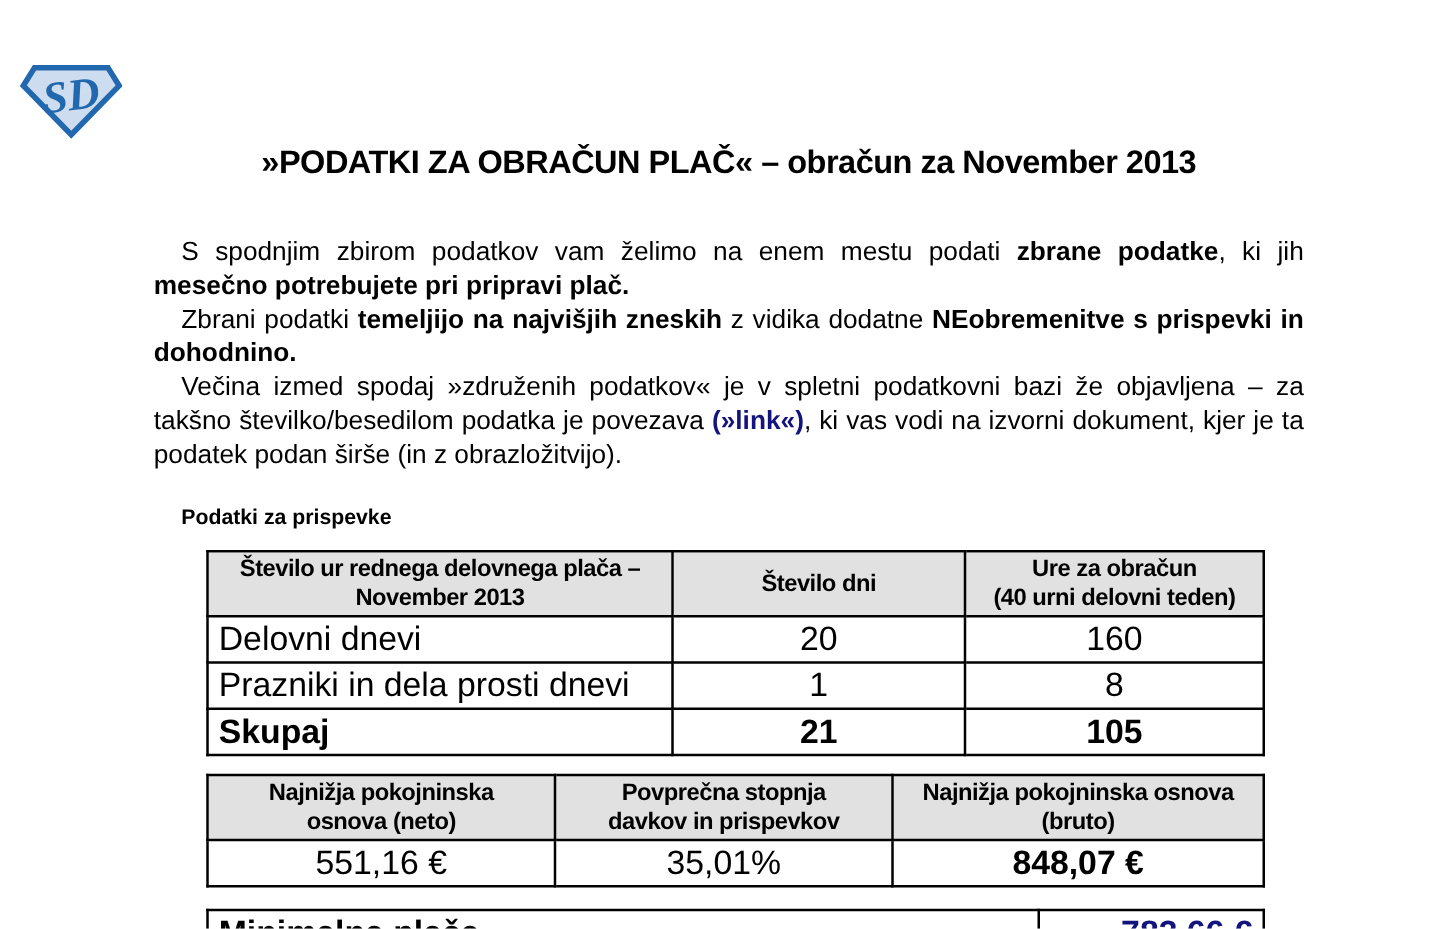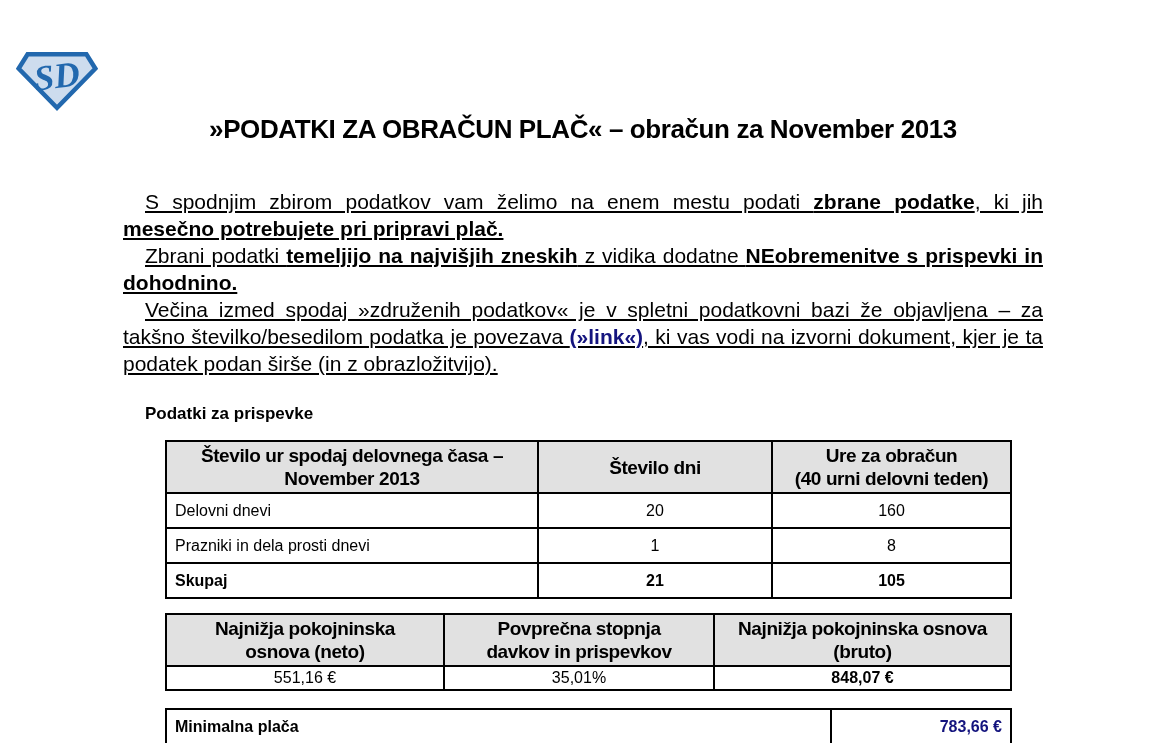--- a/index.html
+++ b/index.html
@@ -34,38 +34,38 @@
     text-align: center;
     letter-spacing: -0.4px;
     white-space: nowrap;
   }
   .body-text {
     margin-top: 42px;
     font-size: 21px;
     line-height: 27px;
     text-align: justify;
   }
-  .body-text p { margin: 0; text-indent: 22px; text-decoration: underline; }
+  .body-text p { margin: 0; text-indent: 22px; }
   .b { font-weight: bold; }
   .link { color: #14147E; font-weight: bold; cursor: pointer; }
   .section-heading {
     margin: 23px 0 0 22px;
     font-size: 17px;
     line-height: 27px;
     font-weight: bold;
   }
   table.tbl {
     border-collapse: collapse;
     table-layout: fixed;
     margin-left: 42px;
     width: 845px;
   }
   .tbl th, .tbl td {
     border: 2px solid #000;
-    font-size: 16px;
+    font-size: 27px;
     padding: 2px 8px;
     overflow: hidden;
     vertical-align: middle;
   }
   .tbl th {
     background: #e1e1e1;
     font-weight: bold;
     text-align: center;
     font-size: 19px;
     letter-spacing: -0.4px;
@@ -109,21 +109,21 @@
 
     <table class="tbl t1">
       <colgroup>
           <col style="width:372px">
           <col style="width:234px">
           <col style="width:239px">
         </colgroup>
       <tbody>
           <tr>
         <th>
-              <span class="hline">Število ur spodaj delovnega časa –</span>
+              <span class="hline">Število ur rednega delovnega plača –</span>
               <span class="hline">November 2013</span>
             </th>
         <th>
               <span class="hline">Število dni</span>
               <span class="hline"></span>
             </th>
         <th>
               <span class="hline">Ure za obračun</span>
               <span class="hline">(40 urni delovni teden)</span>
             </th>

